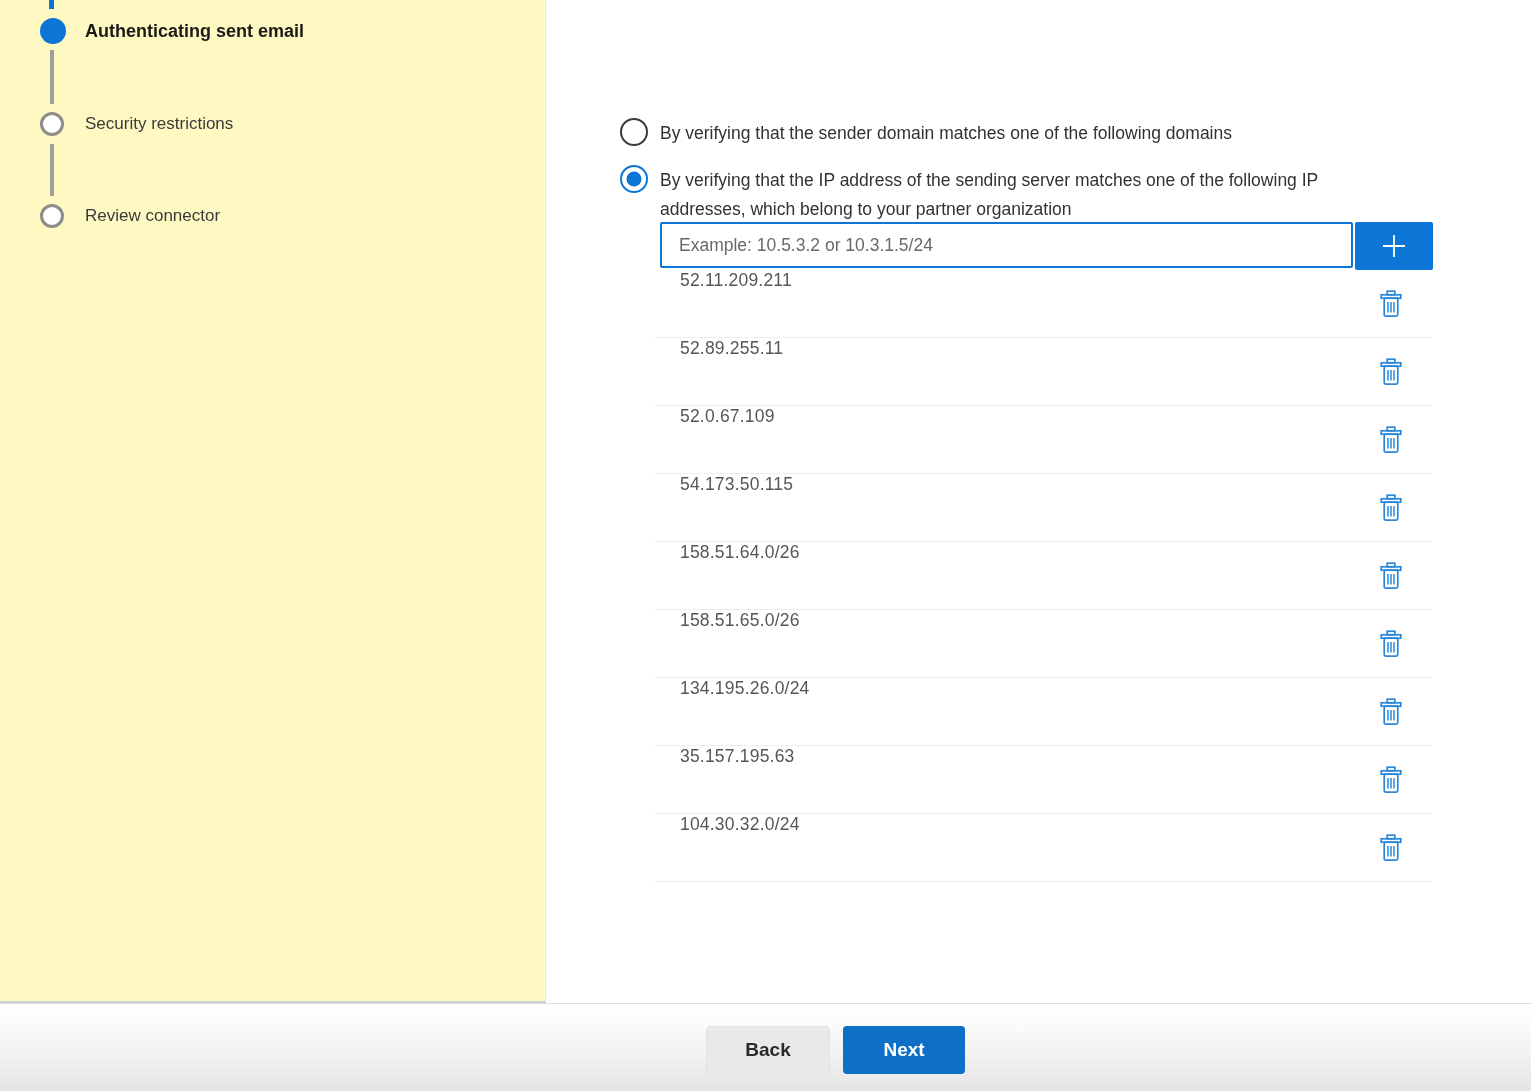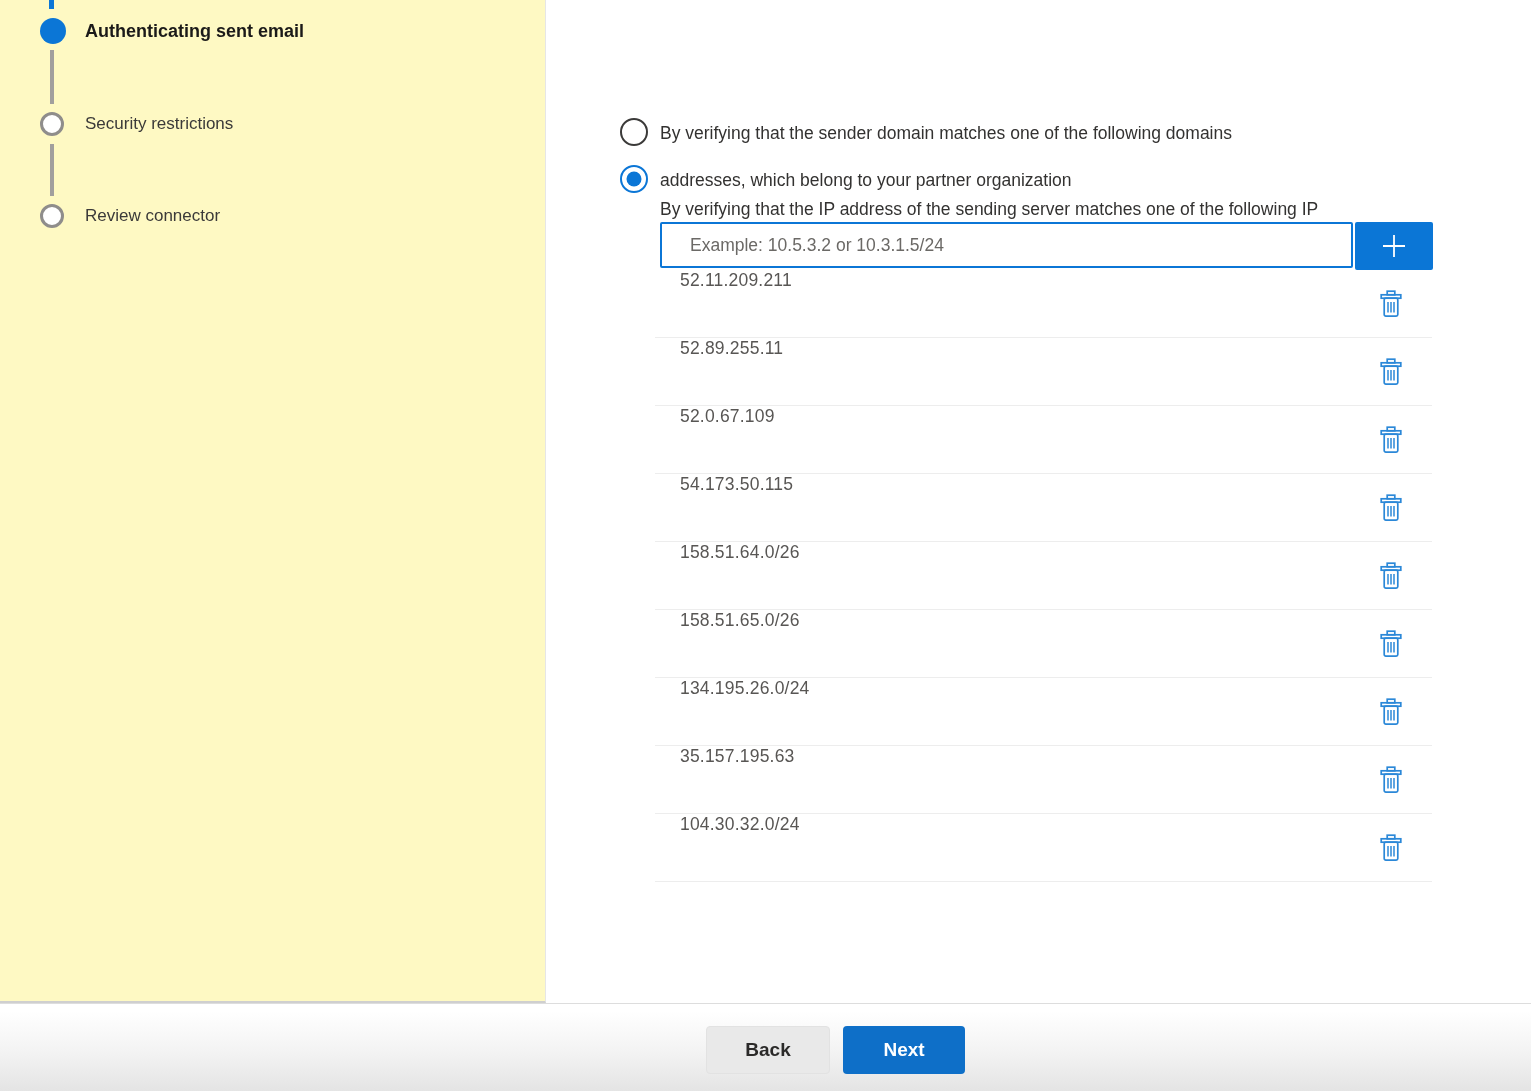--- a/index.html
+++ b/index.html
@@ -79,21 +79,21 @@
   }
   .radio-label{
     position:absolute;left:42px;top:3px;font-size:17.5px;line-height:29px;
     color:#333231;white-space:nowrap;cursor:pointer;
   }
   
   .ip-input{
     position:absolute;left:113px;top:222px;width:693px;height:46px;
     border:2px solid var(--accent-blue);border-radius:2px;
     font-family:"Liberation Sans", sans-serif;
-    font-size:17.5px;color:#3a3a3a;padding:0 28px;outline:none;
+    font-size:17.5px;color:#3a3a3a;padding:0 17px;outline:none;
   }
   .ip-input::placeholder{color:#6b6966;opacity:1;}
   .add-ip-button{
     position:absolute;left:808px;top:222px;width:78px;height:48px;
     background:var(--accent-blue);border:none;border-radius:2px;
     cursor:pointer;display:flex;align-items:center;justify-content:center;
   }
   
   .ip-list{
     position:absolute;left:108px;top:270px;width:777px;
@@ -155,22 +155,22 @@
 
 
     <div class="radio-option opt-1">
       <div class="radio-circle" role="radio" aria-checked="false"></div>
       <div class="radio-label">By verifying that the sender domain matches one of the following domains</div>
     </div>
 
     <div class="radio-option opt-2">
       <div class="radio-circle selected" role="radio" aria-checked="true"></div>
       <div class="radio-label">
+        <div>By verifying that the IP address of the sending server matches one of the following IP</div>
         <div>addresses, which belong to your partner organization</div>
-        <div>By verifying that the IP address of the sending server matches one of the following IP</div>
       </div>
     </div>
 
     <input class="ip-input" type="text" placeholder="Example: 10.5.3.2 or 10.3.1.5/24" style="">
 
     <button class="add-ip-button">
       <svg width="28" height="28" viewBox="0 0 28 28">
         <path d="M14 3 V25 M3 14 H25" stroke="#ffffff" stroke-width="1.8" fill="none"></path>
       </svg>
     </button>

